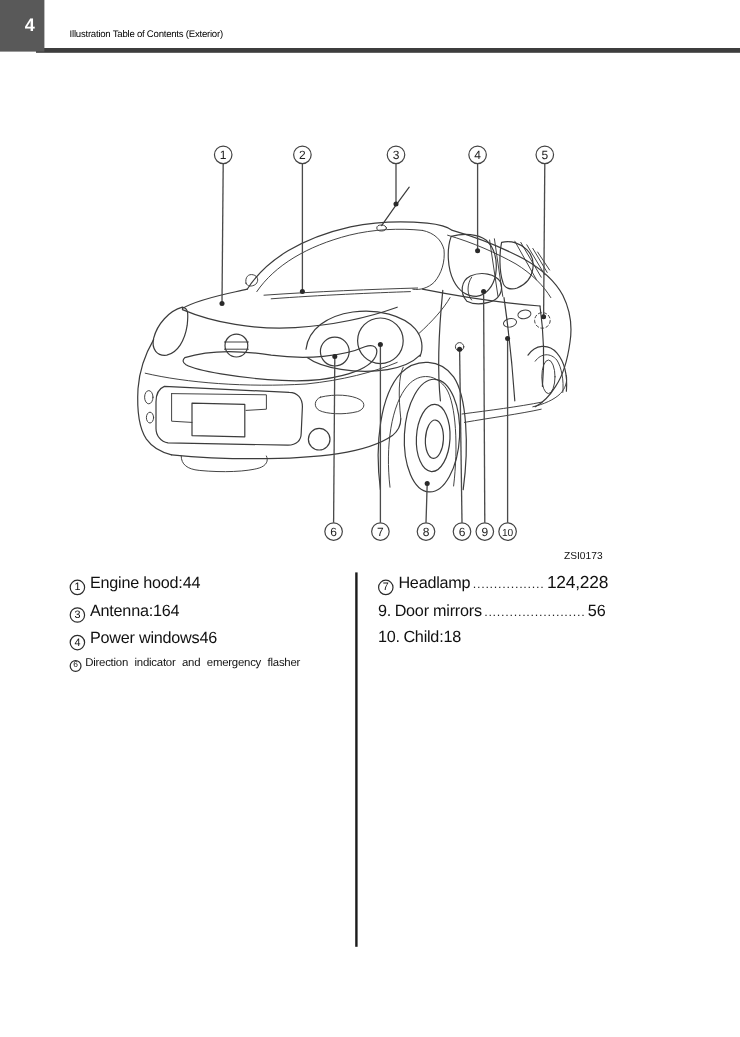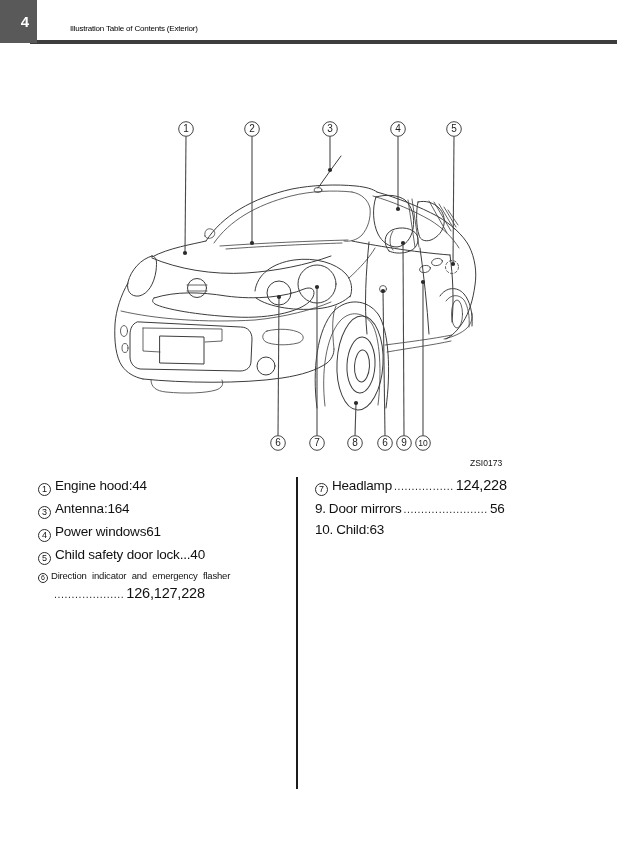--- a/index.html
+++ b/index.html
@@ -3,30 +3,30 @@
 <meta charset="utf-8">
 <style>
   html,body{margin:0;padding:0;background:#fff;}
   .page{position:relative;width:617px;height:864px;background:#ffffff;overflow:hidden;
         font-family:"Liberation Sans",sans-serif;color:#141414;}
   
   .header-rule{position:absolute;left:30px;top:40px;width:587px;height:4px;background:#3d3d3d;}
   .page-tab{position:absolute;left:0;top:0;width:37px;height:43px;background:#595959;
             display:flex;align-items:center;justify-content:flex-end;padding-right:8px;box-sizing:border-box;}
   .page-num{color:#ffffff;font-size:15px;font-weight:bold;}
-  .header-title{position:absolute;left:70px;top:24px;font-size:8px;letter-spacing:-0.2px;color:#000;}
+  .header-title{position:absolute;left:58px;top:24px;font-size:8px;letter-spacing:-0.2px;color:#000;}
   
   svg.illus{position:absolute;left:0;top:0;width:617px;height:864px;pointer-events:none;}
   .ln{fill:none;stroke:#3c3c3c;stroke-width:1;stroke-linecap:round;stroke-linejoin:round;}
   .ln.thin{stroke-width:0.8;}
   .fig-code{position:absolute;left:470px;top:458px;width:80px;font-size:8.5px;color:#111;}
   
   .col-divider{position:absolute;left:296px;top:477px;width:1.5px;height:312px;background:#1c1c1c;}
   .legend{position:absolute;top:478px;white-space:nowrap;}
-  .legend.left{left:38px;width:240px;}
+  .legend.left{left:58px;width:240px;}
   .legend.right{left:315px;width:200px;}
   .legend-row{line-height:15px;margin-bottom:5px;font-size:13.5px;letter-spacing:-0.2px;color:#111;}
   .legend-row.indent{margin-left:14px;}
   .legend-row.small{font-size:9.5px;line-height:12px;margin:2px 0 3px;word-spacing:3px;}
   .cnum{display:inline-flex;width:13px;height:13px;border:1px solid #2b2b2b;border-radius:50%;
         align-items:center;justify-content:center;font-size:9px;letter-spacing:0;
         margin-right:4px;vertical-align:-2px;box-sizing:border-box;}
   .legend-row.small .cnum{width:10px;height:10px;font-size:7px;margin-right:3px;vertical-align:-1px;}
   .mnum{margin-right:3px;}
   .dots{font-size:10.5px;letter-spacing:0.6px;color:#222;margin:0 2px;}
@@ -176,24 +176,22 @@
         <text x="423" y="446.3" text-anchor="middle" fill="#222" font-size="8.5" font-family="&quot;Liberation Sans&quot;,sans-serif">10</text>
       </g>
   </svg>
 
   <div class="fig-code">ZSI0173</div>
 
   <div class="col-divider"></div>
   <div id="legend-left" class="legend left">
       <div class="legend-row"><span class="cnum">1</span><span class="lbl">Engine hood</span><span class="leader-inline">:</span><span class="pages">44</span></div>
       <div class="legend-row"><span class="cnum">3</span><span class="lbl">Antenna</span><span class="leader-inline">:</span><span class="pages">164</span></div>
-      <div class="legend-row"><span class="cnum">4</span><span class="lbl">Power windows</span><span class="pages">61</span></div>
-      <div class="legend-row"><span class="cnum">5</span><span class="lbl">Child safety door lock</span><span class="leader-inline">...</span><span class="pages">40</span></div>
+      <div class="legend-row"><span class="cnum">4</span><span class="lbl">Power windows</span><span class="pages">46</span></div>
       <div class="legend-row small"><span class="cnum">6</span><span class="lbl">Direction indicator and emergency flasher</span></div>
-      <div class="legend-row indent"><span class="dots">....................</span><span class="pages big">126,127,228</span></div>
     </div>
   <div id="legend-right" class="legend right">
       <div class="legend-row"><span class="cnum">7</span><span class="lbl">Headlamp</span><span class="dots">.................</span><span class="pages big">124,228</span></div>
       <div class="legend-row"><span class="mnum">9.</span><span class="lbl">Door mirrors</span><span class="dots">........................</span><span class="pages">56</span></div>
-      <div class="legend-row"><span class="mnum">10.</span><span class="lbl">Child</span><span class="leader-inline">:</span><span class="pages">63</span></div>
+      <div class="legend-row"><span class="mnum">10.</span><span class="lbl">Child</span><span class="leader-inline">:</span><span class="pages">18</span></div>
     </div>
 
 </div>
 
 </body></html>

